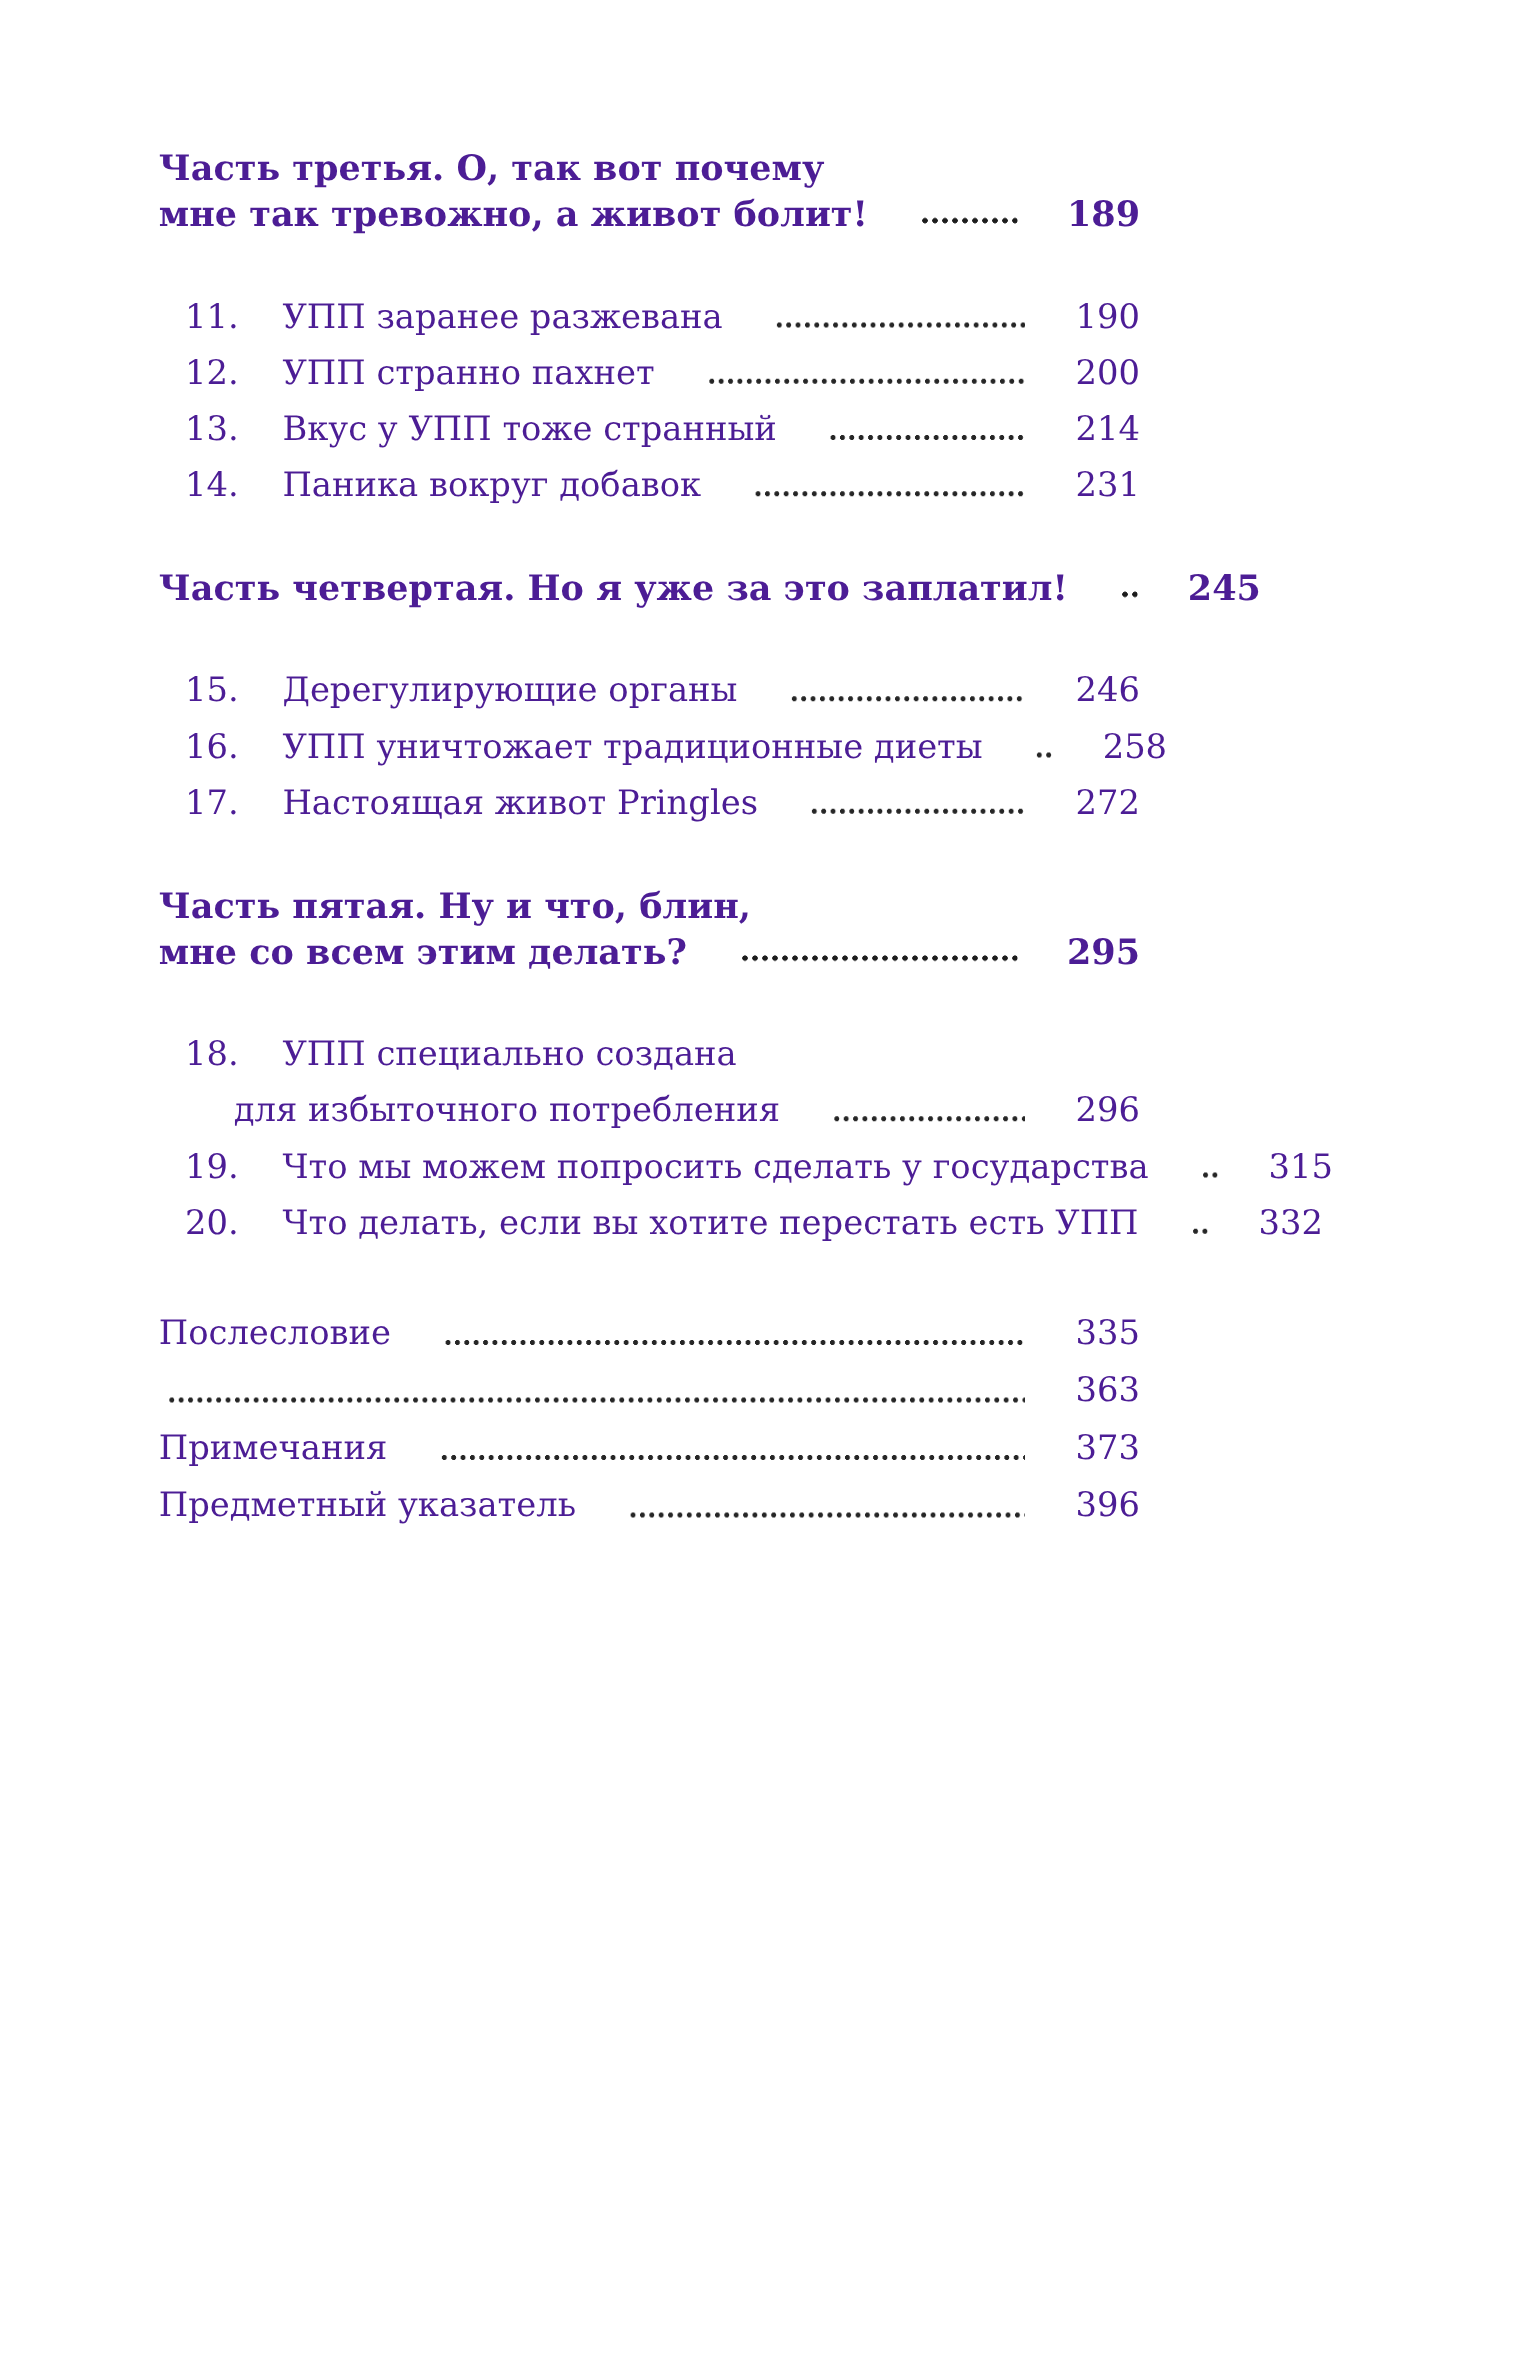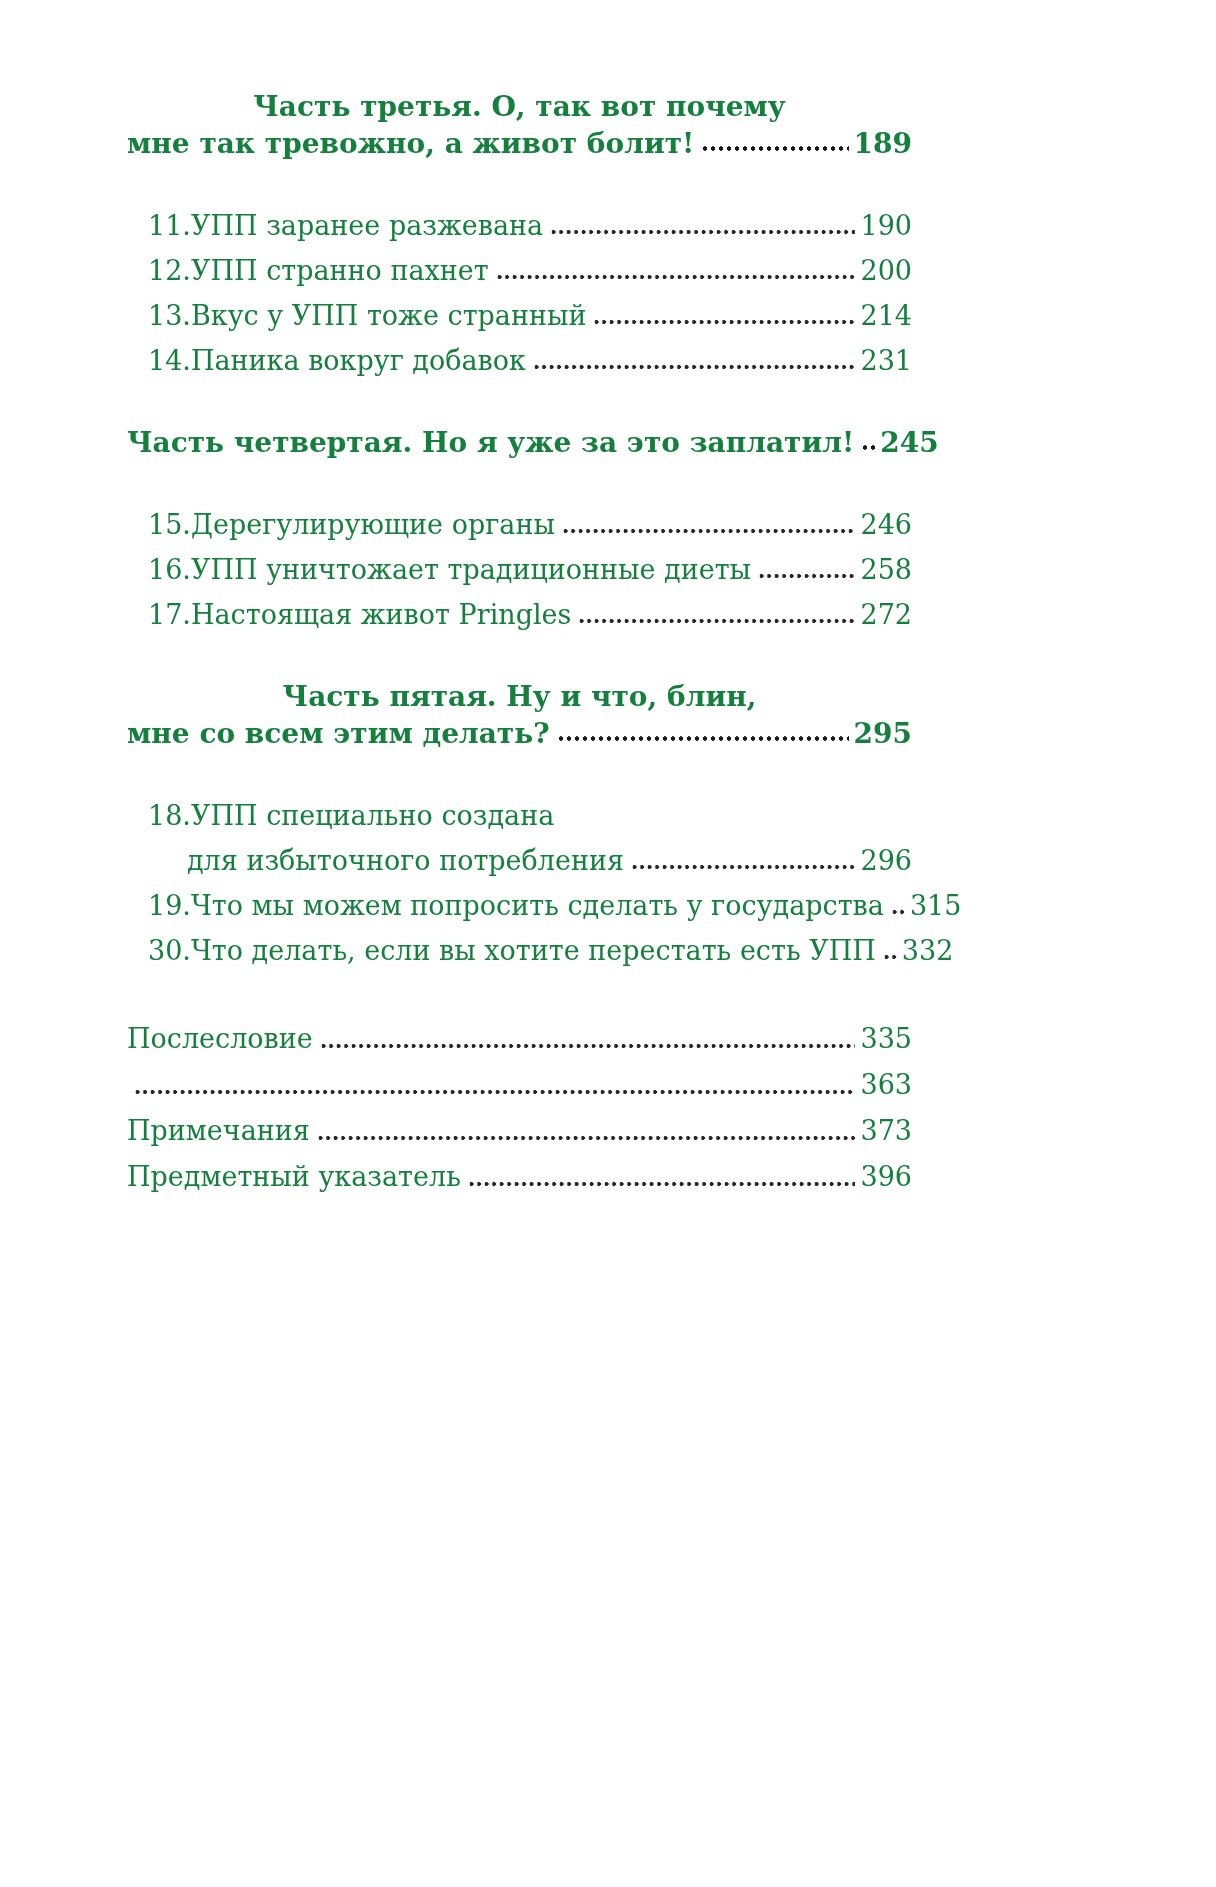--- a/index.html
+++ b/index.html
@@ -3,26 +3,25 @@
 <meta charset="utf-8">
 <style>
   * { box-sizing: border-box; }
   html, body { margin: 0; padding: 0; background: #ffffff; }
   .page {
     position: relative;
     width: 1216px;
     height: 1887px;
     margin: 0 auto;
     background: #ffffff;
-    padding: 88px 304px 0 127px;
+    padding: 116px 304px 0 127px;
     font-family: "DejaVu Serif", "Liberation Serif", serif;
-    color: #15803d;
-    text-align: center;
+    color: #4c1d95;
   }
-  .row { display: flex; align-items: baseline; }
+  .row { display: flex; align-items: baseline; gap: 35px; }
   .ttl { white-space: nowrap; }
   .num { flex: 0 0 39px; white-space: nowrap; }
   .pg { flex: 0 0 auto; padding-left: 2px; white-space: nowrap; }
 
   
   .part { font-weight: 700; font-size: 28px; line-height: 37px; }
   .part-line { white-space: nowrap; }
 
   
   .entries { margin-top: 41px; margin-left: 21px; font-size: 27px; }
@@ -144,21 +143,21 @@
         <span class="pg">296</span>
       </div>
     </div>
     <div class="row">
       <span class="num">19.</span>
       <span class="ttl">Что мы можем попросить сделать у государства</span>
       <span class="dots"></span>
       <span class="pg">315</span>
     </div>
     <div class="row">
-      <span class="num">30.</span>
+      <span class="num">20.</span>
       <span class="ttl">Что делать, если вы хотите перестать есть УПП</span>
       <span class="dots"></span>
       <span class="pg">332</span>
     </div>
   </section>
 
   <section class="backmatter">
     <div class="row">
       <span class="ttl">Послесловие</span>
       <span class="dots"></span>

